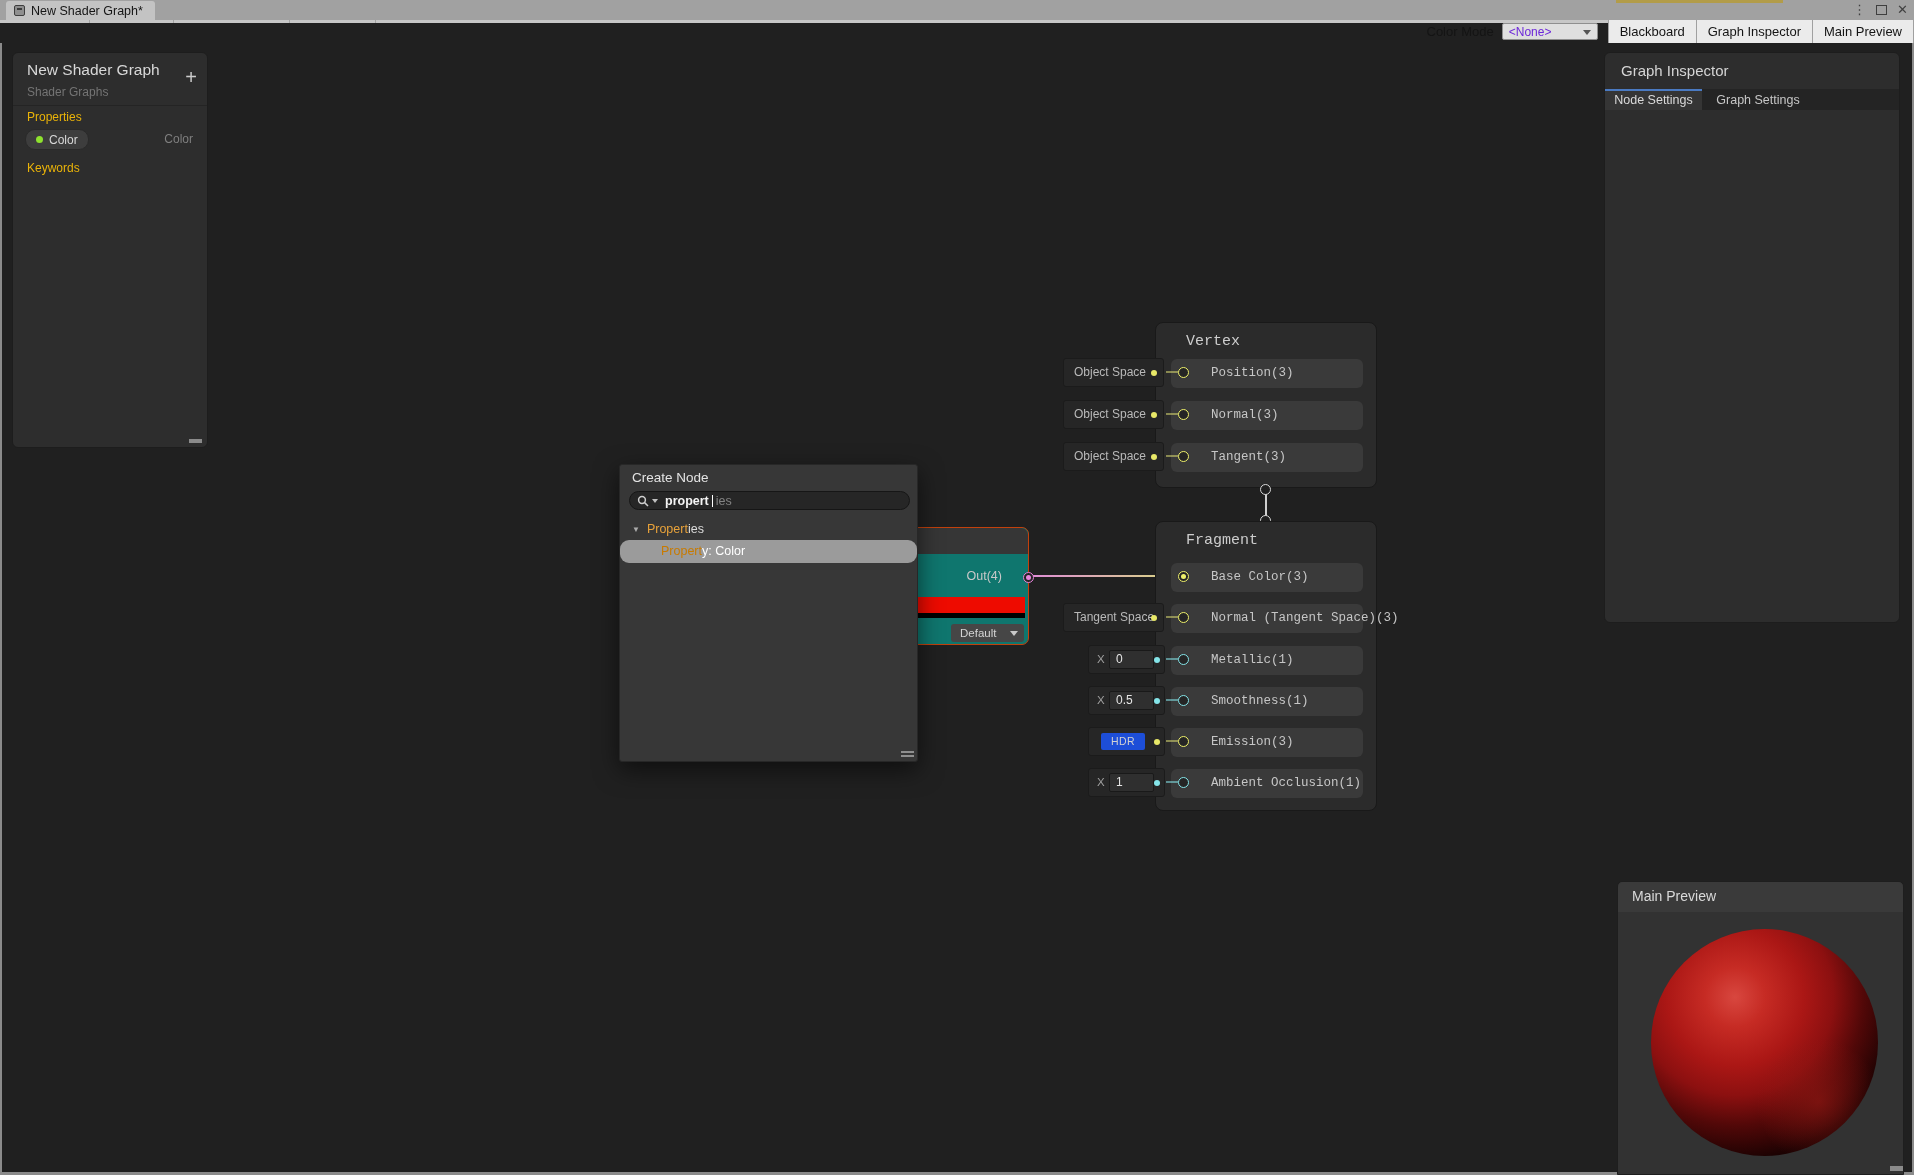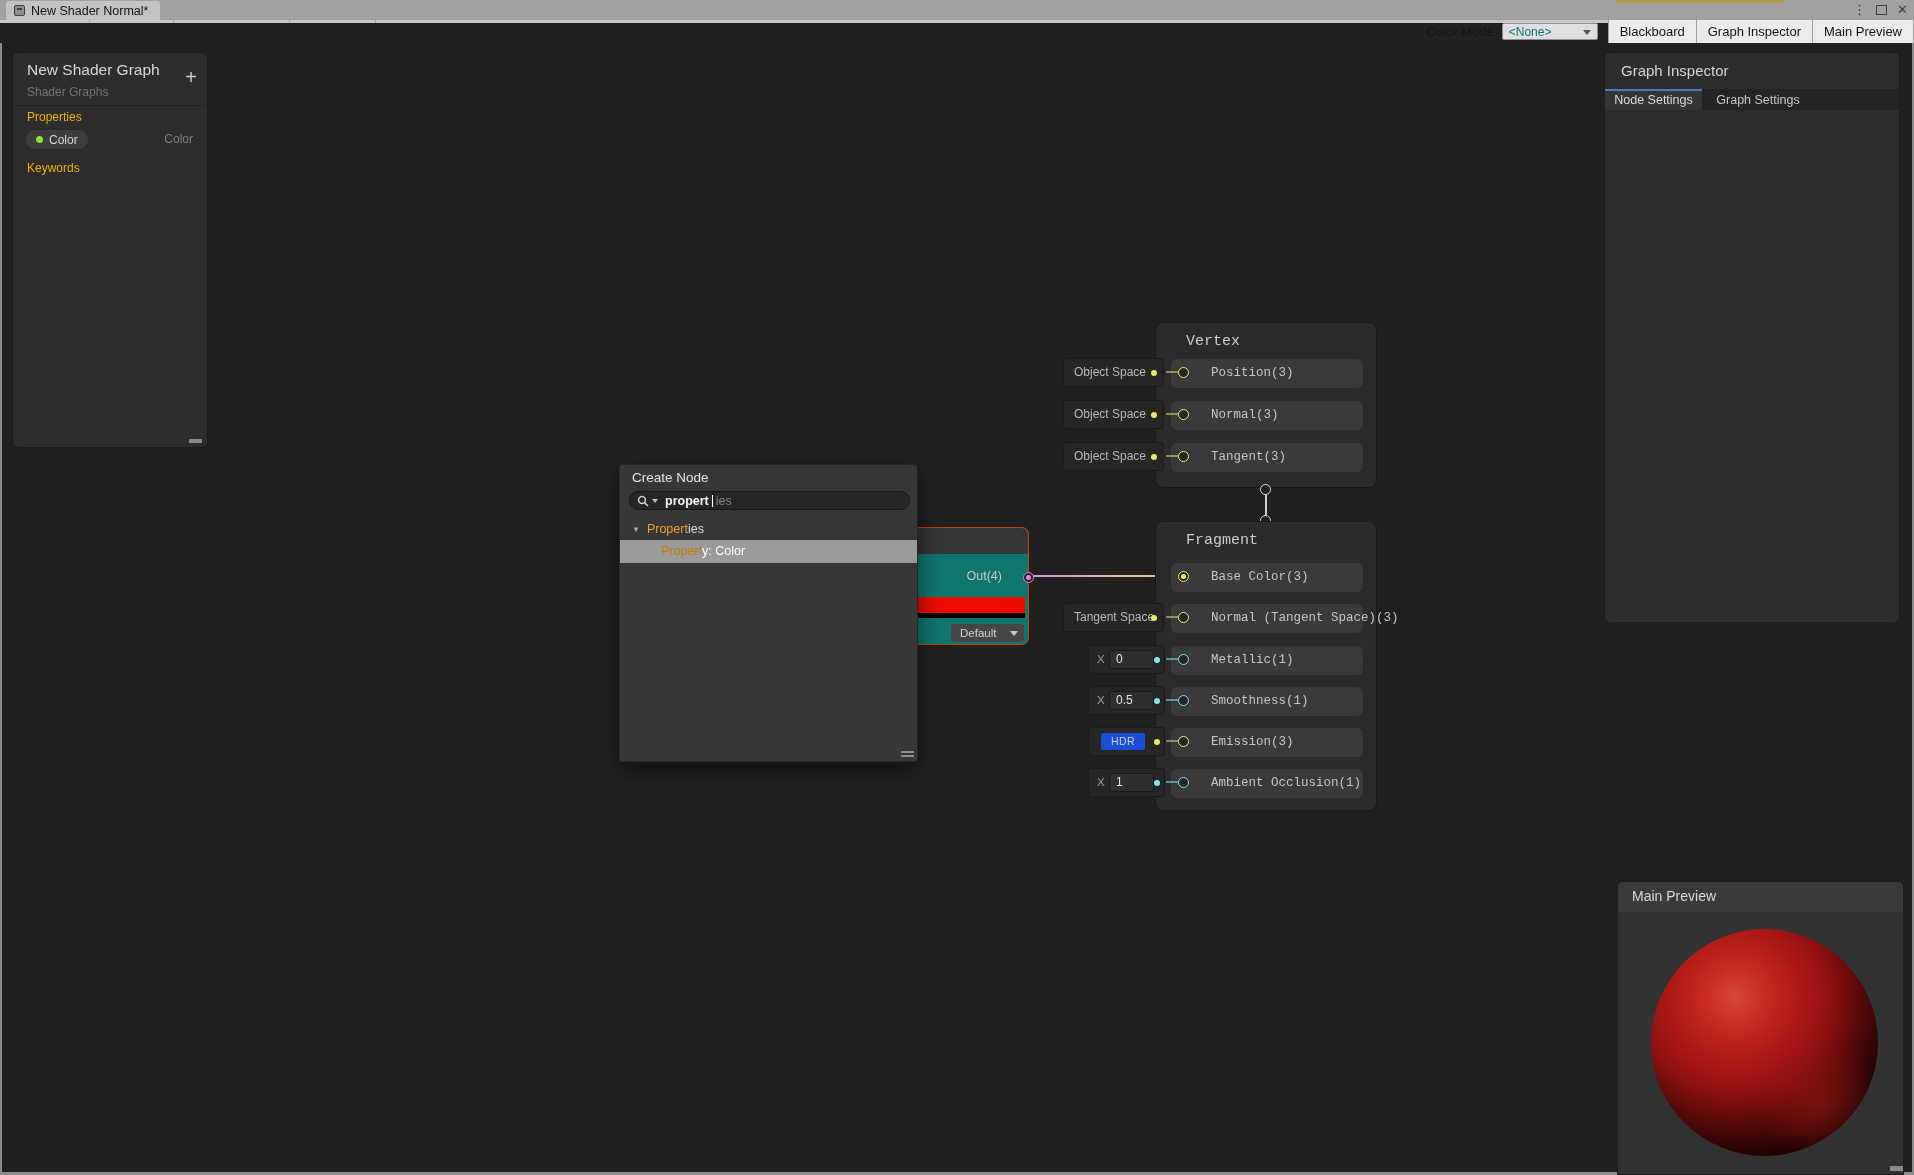--- a/index.html
+++ b/index.html
@@ -21,21 +21,21 @@
   .maxi { width:11px; height:10px; border:1.7px solid #3f3f3f; }
 
   
   #toolbar { left:0; top:20px; width:1914px; height:23px; background:#c7c7c7; display:flex; align-items:stretch; }
   .tb-btn { padding:0 12px; line-height:22px; font-size:13px; color:#141414; border-right:1px solid #a3a3a3; white-space:nowrap; }
   .tb-btn.disabled { color:#8f8f8f; }
   #tb-right { position:absolute; right:0; top:20px; height:23px; display:flex; align-items:center; }
   #color-mode-label { font-size:13px; color:#141414; margin-right:8px; }
   #color-mode-dd { width:96px; height:17px; background:#dfdfdf; border:1px solid #8f8f8f; border-radius:2px;
                    display:flex; align-items:center; position:relative; margin-right:10px; }
-  #color-mode-dd .val { font-size:12px; color:#0f766e; padding-left:6px; }
+  #color-mode-dd .val { font-size:12px; color:#6d28d9; padding-left:6px; }
   .caret-down { width:0; height:0; border-left:4px solid transparent; border-right:4px solid transparent;
                 border-top:5px solid #555; position:absolute; right:6px; top:6px; }
   .seg-btn { height:23px; line-height:23px; padding:0 11px; font-size:13px; color:#141414;
              background:#ebebeb; border-left:1px solid #a0a0a0; white-space:nowrap; }
   .seg-btn:last-child { border-right:1px solid #a0a0a0; }
 
   
   #stage { left:0; top:43px; width:1914px; height:1132px; background:#202020; }
   .win-border { background:#8b8b8b; }
 
@@ -108,21 +108,21 @@
   #crn-search svg { flex:none; }
   .mini-caret { width:0; height:0; border-left:3.5px solid transparent; border-right:3.5px solid transparent;
                 border-top:4.5px solid #c0c0c0; margin-right:4px; }
   #crn-search .typed { font-size:12.5px; font-weight:700; color:#f4f4f4; }
   #crn-search .cursor { display:inline-block; width:1px; height:12px; background:#fff; vertical-align:-2px; }
   #crn-search .sugg { font-size:12.5px; color:#838383; }
   #crn-cat { left:0; top:53px; width:297px; height:22px; line-height:22px; padding-left:12px; font-size:12.5px; }
   #crn-cat .tri { display:inline-block; font-size:8px; color:#ababab; margin-right:7px; vertical-align:1px; }
   .hl-orange { color:#e8a23a; }
   #crn-cat .rest { color:#dcdcdc; }
-  #crn-sel { left:0; top:75px; width:297px; height:23px; line-height:23px; padding-left:41px; font-size:12.5px; background:#9b9b9b; }
+  #crn-sel { left:0; top:75px; width:297px; height:23px; line-height:23px; padding-left:41px; font-size:12.5px; background:#9b9b9b;border-radius:9px; }
   #crn-sel .hl-orange { color:#c87a00; }
   #crn-sel .rest { color:#ffffff; }
   .gripper { position:absolute; right:3px; bottom:4px; }
   .gripper div { width:13px; height:2px; background:#8f8f8f; margin-top:2px; }
 
   
   #main-preview { left:1617px; top:838px; width:287px; height:294px; background:#323232; border:1px solid #1e1e1e;
                   border-radius:5px 5px 0 0; z-index:30; }
   #mp-head { left:0; top:0; width:100%; height:30px; background:#3a3a3a; border-radius:5px 5px 0 0; }
   #mp-title { left:14px; top:6px; font-size:14px; color:#d9d9d9; }
@@ -133,21 +133,21 @@
   }
 </style>
 </head>
 <body>
 
 <div id="window">
 
   <div id="titlebar" class="abs">
     <div id="doc-tab" class="abs">
       <span class="tab-ico"></span>
-      <span class="txt">New Shader Normal*</span>
+      <span class="txt">New Shader Graph*</span>
     </div>
     <div id="accent-strip" class="abs"></div>
     <div id="win-controls" class="abs">
       <span class="glyph">⋮</span>
       <span class="maxi"></span>
       <span class="glyph">✕</span>
     </div>
   </div>
 
   <div id="toolbar">

